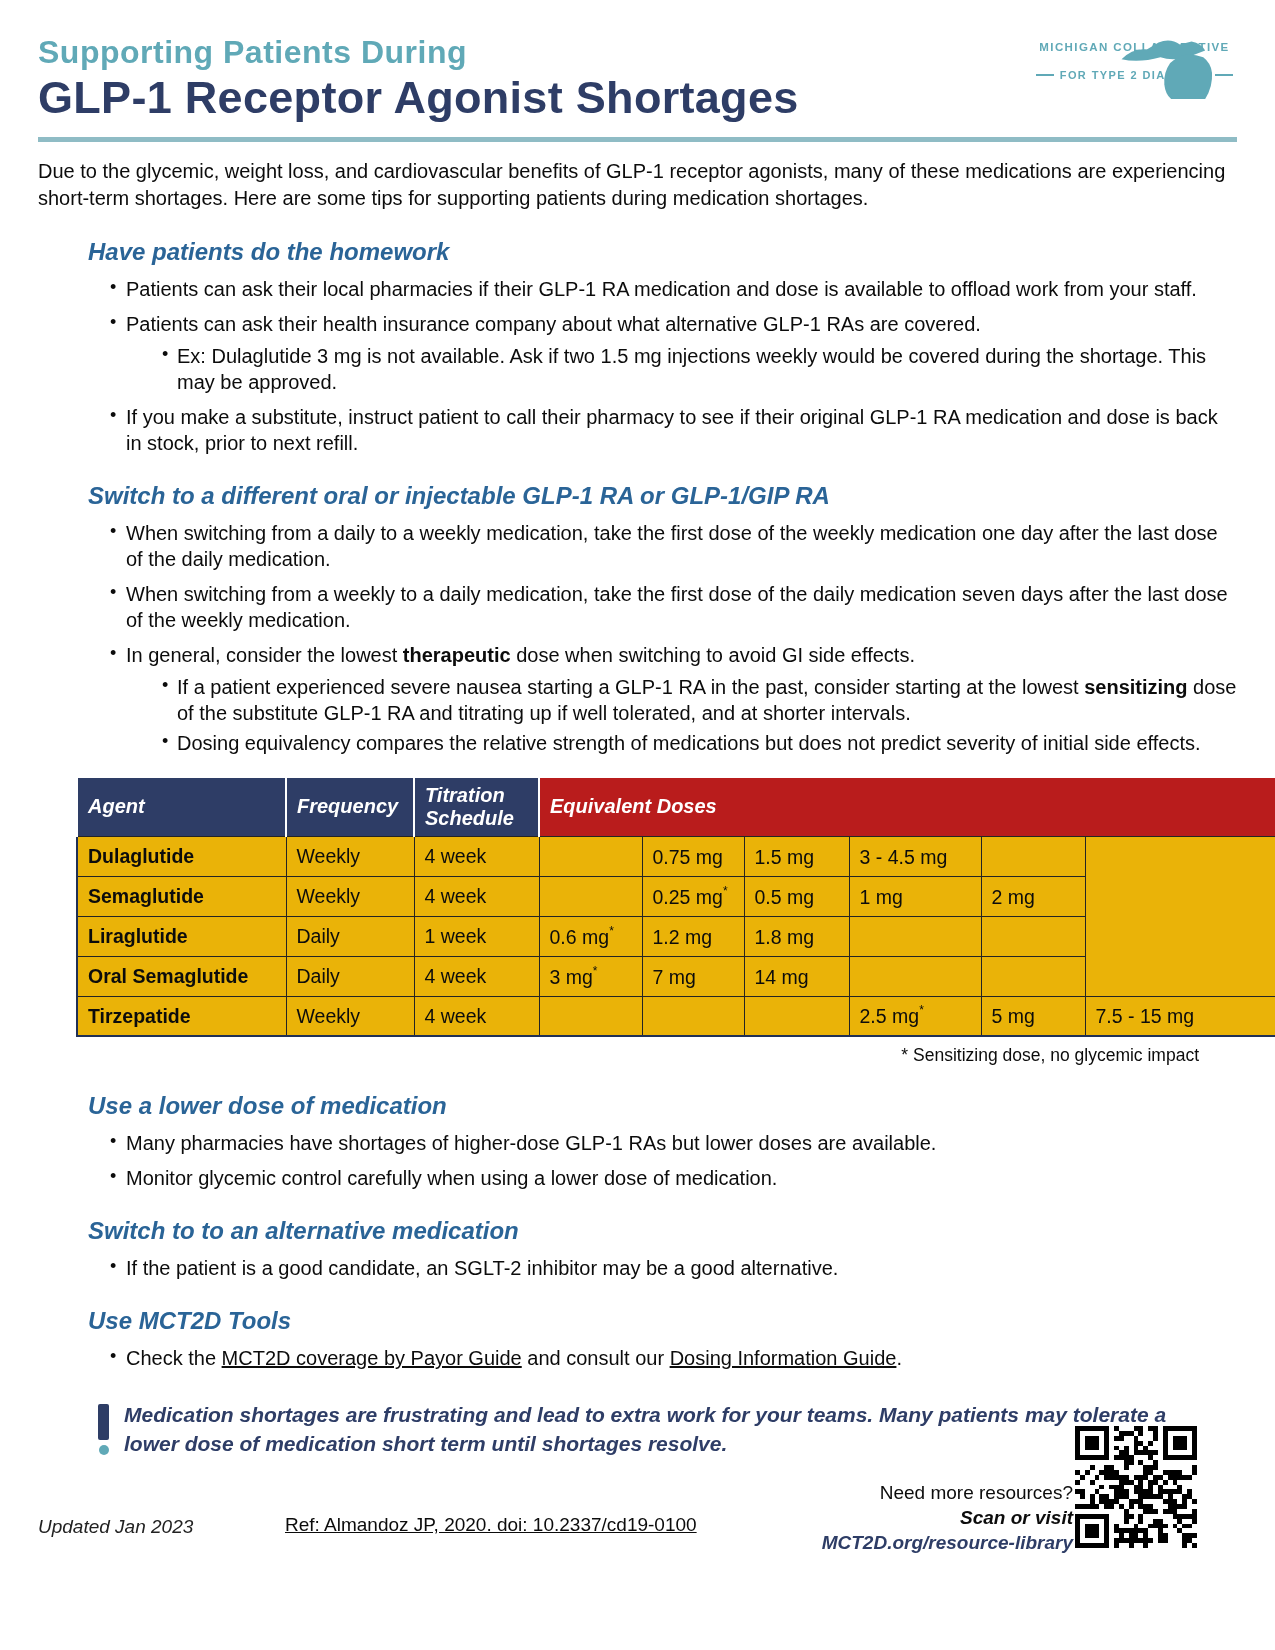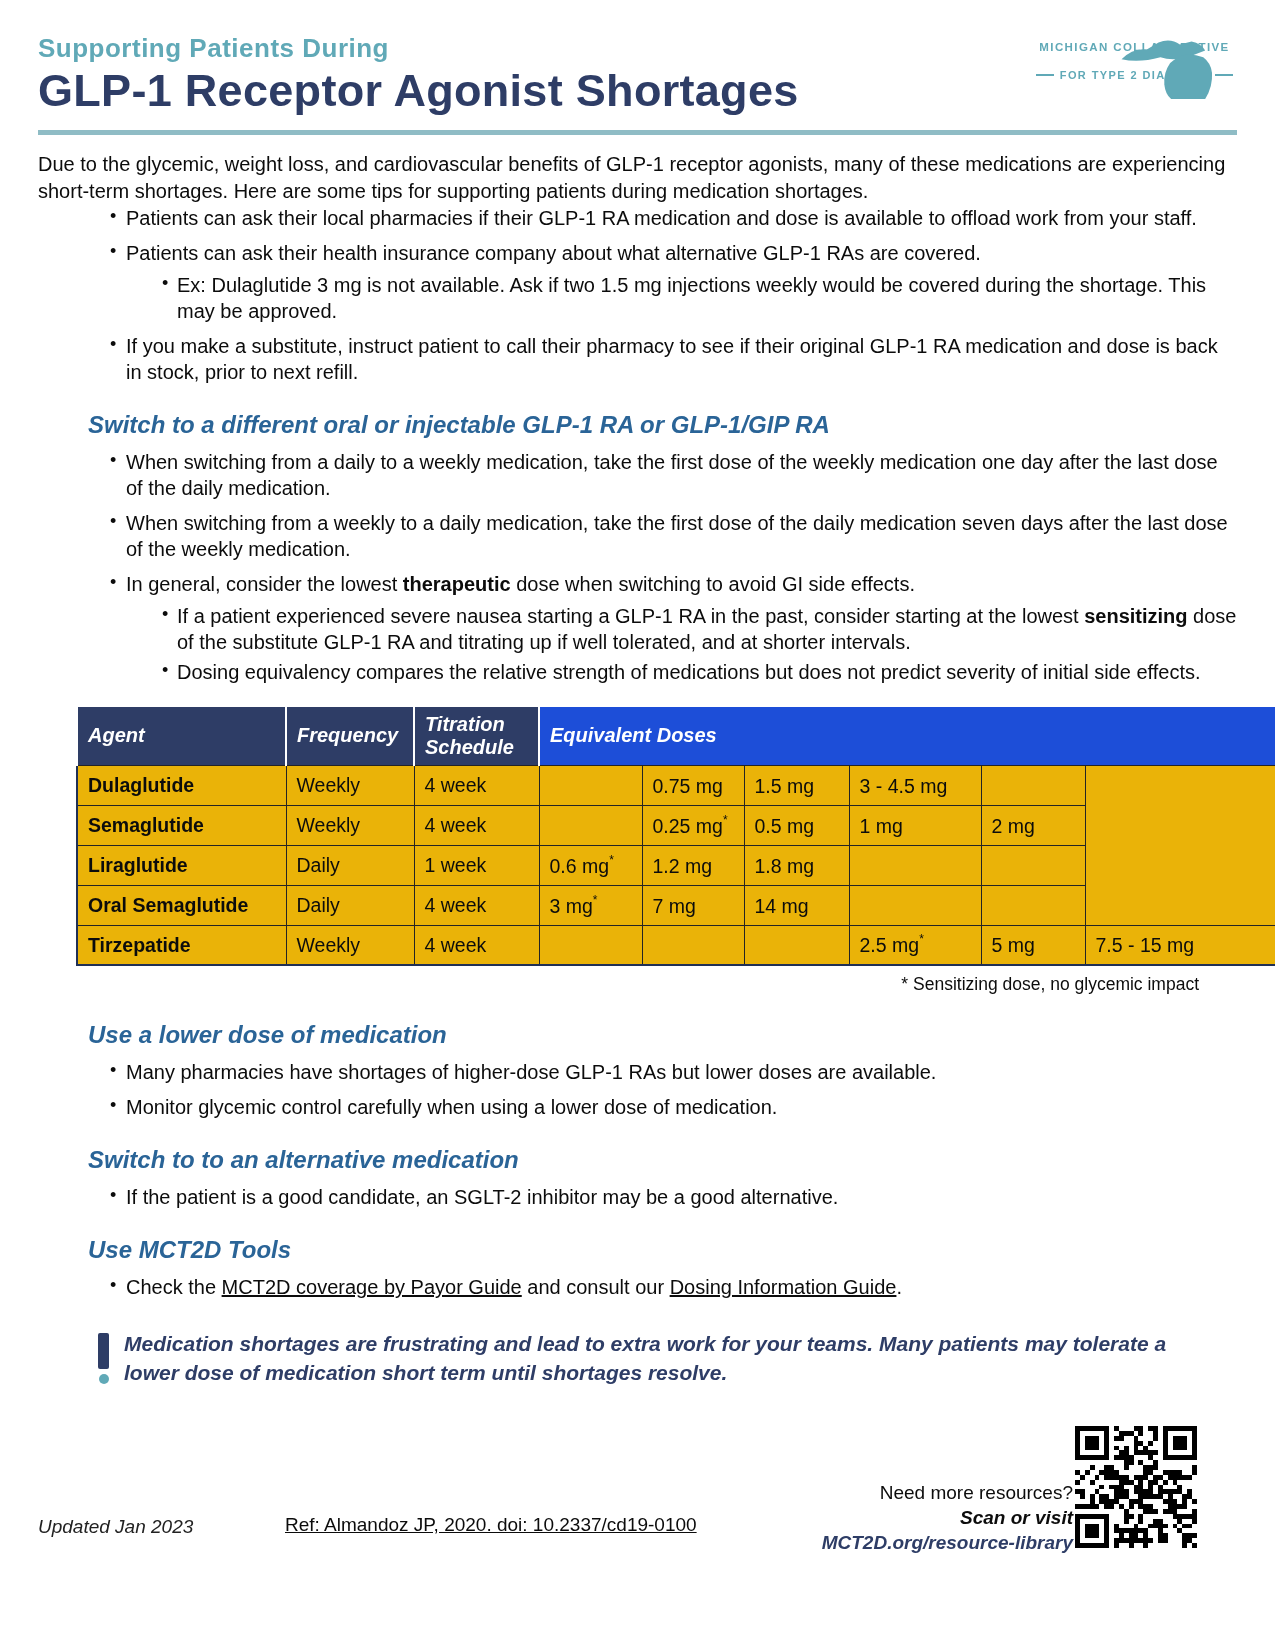--- a/index.html
+++ b/index.html
@@ -14,21 +14,21 @@
     position: relative;
     width: 1275px;
     height: 1650px;
     background: #ffffff;
     overflow: hidden;
   }
   .content { padding: 0 38px; }
 
   
   .header { display: flex; justify-content: space-between; align-items: flex-start; padding: 34px 38px 0 38px; }
-  .eyebrow { font-size: 26px; font-weight: bold; color: #60A9B7; letter-spacing: 0.5px; line-height: 1.15; }
+  .eyebrow { font-size: 32px; font-weight: bold; color: #60A9B7; letter-spacing: 0.5px; line-height: 1.15; }
   .title   { font-size: 45px; font-weight: bold; color: #2E3D66; letter-spacing: 0.3px; line-height: 1.12; margin-top: 2px; }
   .logo { position: relative; width: 205px; text-align: center; flex: 0 0 auto; }
   .logo .michigan { position: absolute; top: -6px; right: 2px; width: 118px; height: 72px; }
   .logo .wordmark { margin-top: 46px; font-size: 46px; font-weight: bold; color: #2E3D66; letter-spacing: 2px; line-height: 1; }
   .logo .tagline1 { margin-top: 7px; font-size: 11.5px; font-weight: bold; color: #60A9B7; letter-spacing: 1.4px; }
   .logo .tagline2 { margin-top: 16px; font-size: 11px; font-weight: bold; color: #60A9B7; letter-spacing: 1.4px;
                     display: flex; align-items: center; justify-content: center; gap: 6px; }
   .logo .dash { display: inline-block; width: 18px; height: 2px; background: #60A9B7; }
   .rule { height: 5px; background: #8FBCC5; margin: 14px 38px 0 38px; }
 
@@ -43,21 +43,21 @@
   ul.l2 { list-style: none; margin: 6px 0 2px 0; padding: 0 0 0 36px; }
   ul.l2 > li { position: relative; padding-left: 15px; font-size: 20px; line-height: 1.3; margin-bottom: 4px; }
   ul.l2 > li::before { content: "\2022"; position: absolute; left: 0; top: 0; font-size: 18px; }
   .doc-link { color: #0c0c0c; text-decoration: underline; cursor: pointer; }
 
   
   table.dose-table { border-collapse: collapse; table-layout: fixed; width: 1199px; margin: 20px 38px 0 38px; border: 2.5px solid #203055; }
   .dose-table th, .dose-table td { padding: 6px 10px; overflow: hidden; }
   .dose-table thead th { background: #2E3D66; color: #ffffff; font-size: 20px; font-weight: bold; font-style: italic;
                          text-align: left; vertical-align: middle; border: 2px solid #ffffff; border-bottom: none; }
-  .dose-table thead th.teal { background: #1d4ed8; }
+  .dose-table thead th.teal { background: #b91c1c; }
   .dose-table tbody td { background: #eab308; border: 1.6px solid #242424; font-size: 19.5px; height: 40px; vertical-align: middle; }
   .dose-table tbody td.agent { font-weight: bold; }
   .dose-table sup { font-size: 12px; position: relative; top: -1px; }
   .table-footnote { margin: 8px 38px 0 0; text-align: right; font-size: 17.5px; }
 
   
   .callout { display: flex; gap: 15px; margin: 30px 38px 0 60px; align-items: flex-start; }
   .excl { display: flex; flex-direction: column; align-items: center; padding-top: 3px; flex: 0 0 auto; }
   .excl .bar { width: 11px; height: 36px; background: #2E3D66; border-radius: 2px; }
   .excl .dot { width: 10px; height: 10px; border-radius: 50%; background: #60A9B7; margin-top: 5px; }
@@ -95,20 +95,21 @@
       </div>
     </div>
   </header>
 
   <div class="rule"></div>
 
   <div class="content">
 
     <p class="intro">Due to the glycemic, weight loss, and cardiovascular benefits of GLP-1 receptor agonists, many of these medications are experiencing short-term shortages. Here are some tips for supporting patients during medication shortages.</p>
 
+    <h2 class="sh">Have patients do the homework</h2>
     <ul class="l1">
       <li><span>Patients can ask their local pharmacies if their GLP-1 RA medication and dose is available to offload work from your staff.</span></li>
       <li><span>Patients can ask their health insurance company about what alternative GLP-1 RAs are covered.</span>
         <ul class="l2">
           <li><span>Ex: Dulaglutide 3 mg is not available. Ask if two 1.5 mg injections weekly would be covered during the shortage. This may be approved.</span></li>
         </ul>
       </li>
       <li><span>If you make a substitute, instruct patient to call their pharmacy to see if their original GLP-1 RA medication and dose is back in stock, prior to next refill.</span></li>
     </ul>
 

